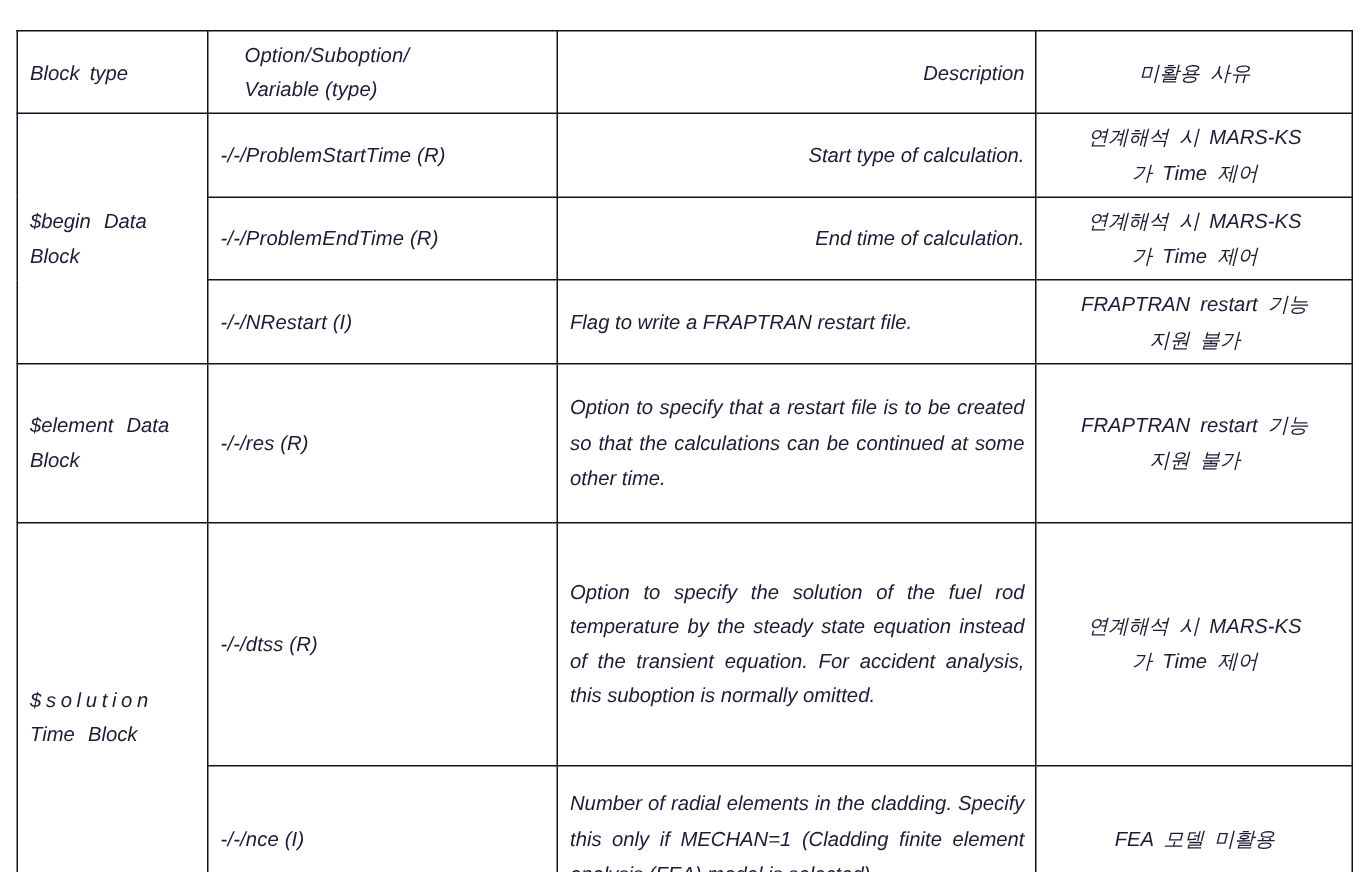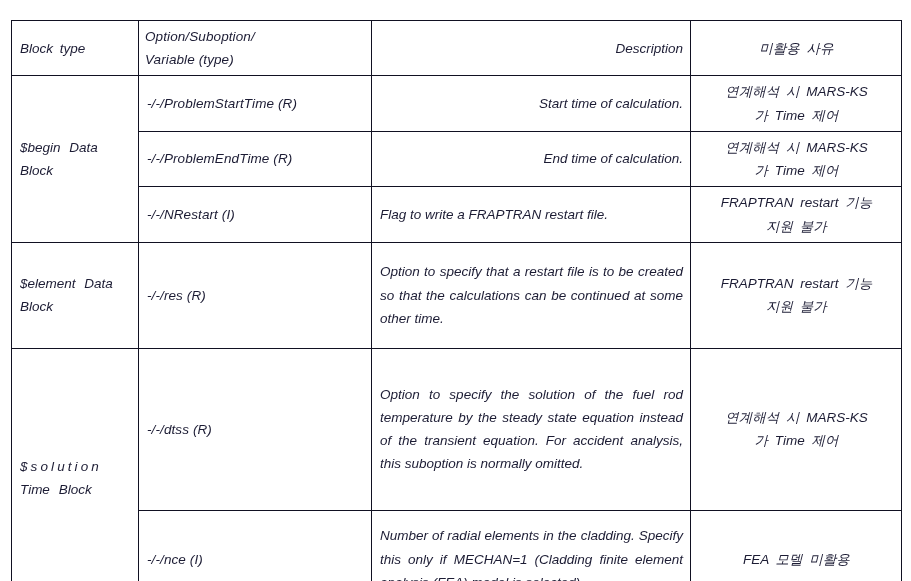--- a/index.html
+++ b/index.html
@@ -96,42 +96,42 @@
       <col class="c-option">
       <col class="c-desc">
       <col class="c-reason">
     </colgroup>
     <tbody>
 
       <tr style="height:52px;">
         <td class="header-cell block-cell">
           <span class="hdr-line">Block type</span>
         </td>
-        <td class="header-cell option-cell" style="padding-left:6px;white-space:normal;">
+        <td class="header-cell option-cell" style="padding-left:24px;white-space:normal;">
           <span class="hdr-line">Option/Suboption/</span>
           <span class="hdr-line">Variable (type)</span>
         </td>
         <td class="header-cell desc-cell single">
           <span class="hdr-line">Description</span>
         </td>
         <td class="header-cell reason-cell">
           <span class="hdr-line">미활용 사유</span>
         </td>
       </tr>
 
       <tr style="height:52px;">
         <td class="block-cell" rowspan="3">
           <span class="hdr-line nowrap">$begin  Data</span>
           <span class="hdr-line">Block</span>
         </td>
         <td class="option-cell">
           <span>-/-/ProblemStartTime (R)</span>
         </td>
         <td class="desc-cell single">
-          <span>Start time of calculation.</span>
+          <span>Start type of calculation.</span>
         </td>
         <td class="reason-cell">
           <span class="hdr-line nowrap">연계해석 시  MARS-KS</span>
           <span class="hdr-line nowrap">가 Time 제어</span>
         </td>
       </tr>
       <tr style="height:48px;">
         <td class="option-cell">
           <span>-/-/ProblemEndTime (R)</span>
         </td>

